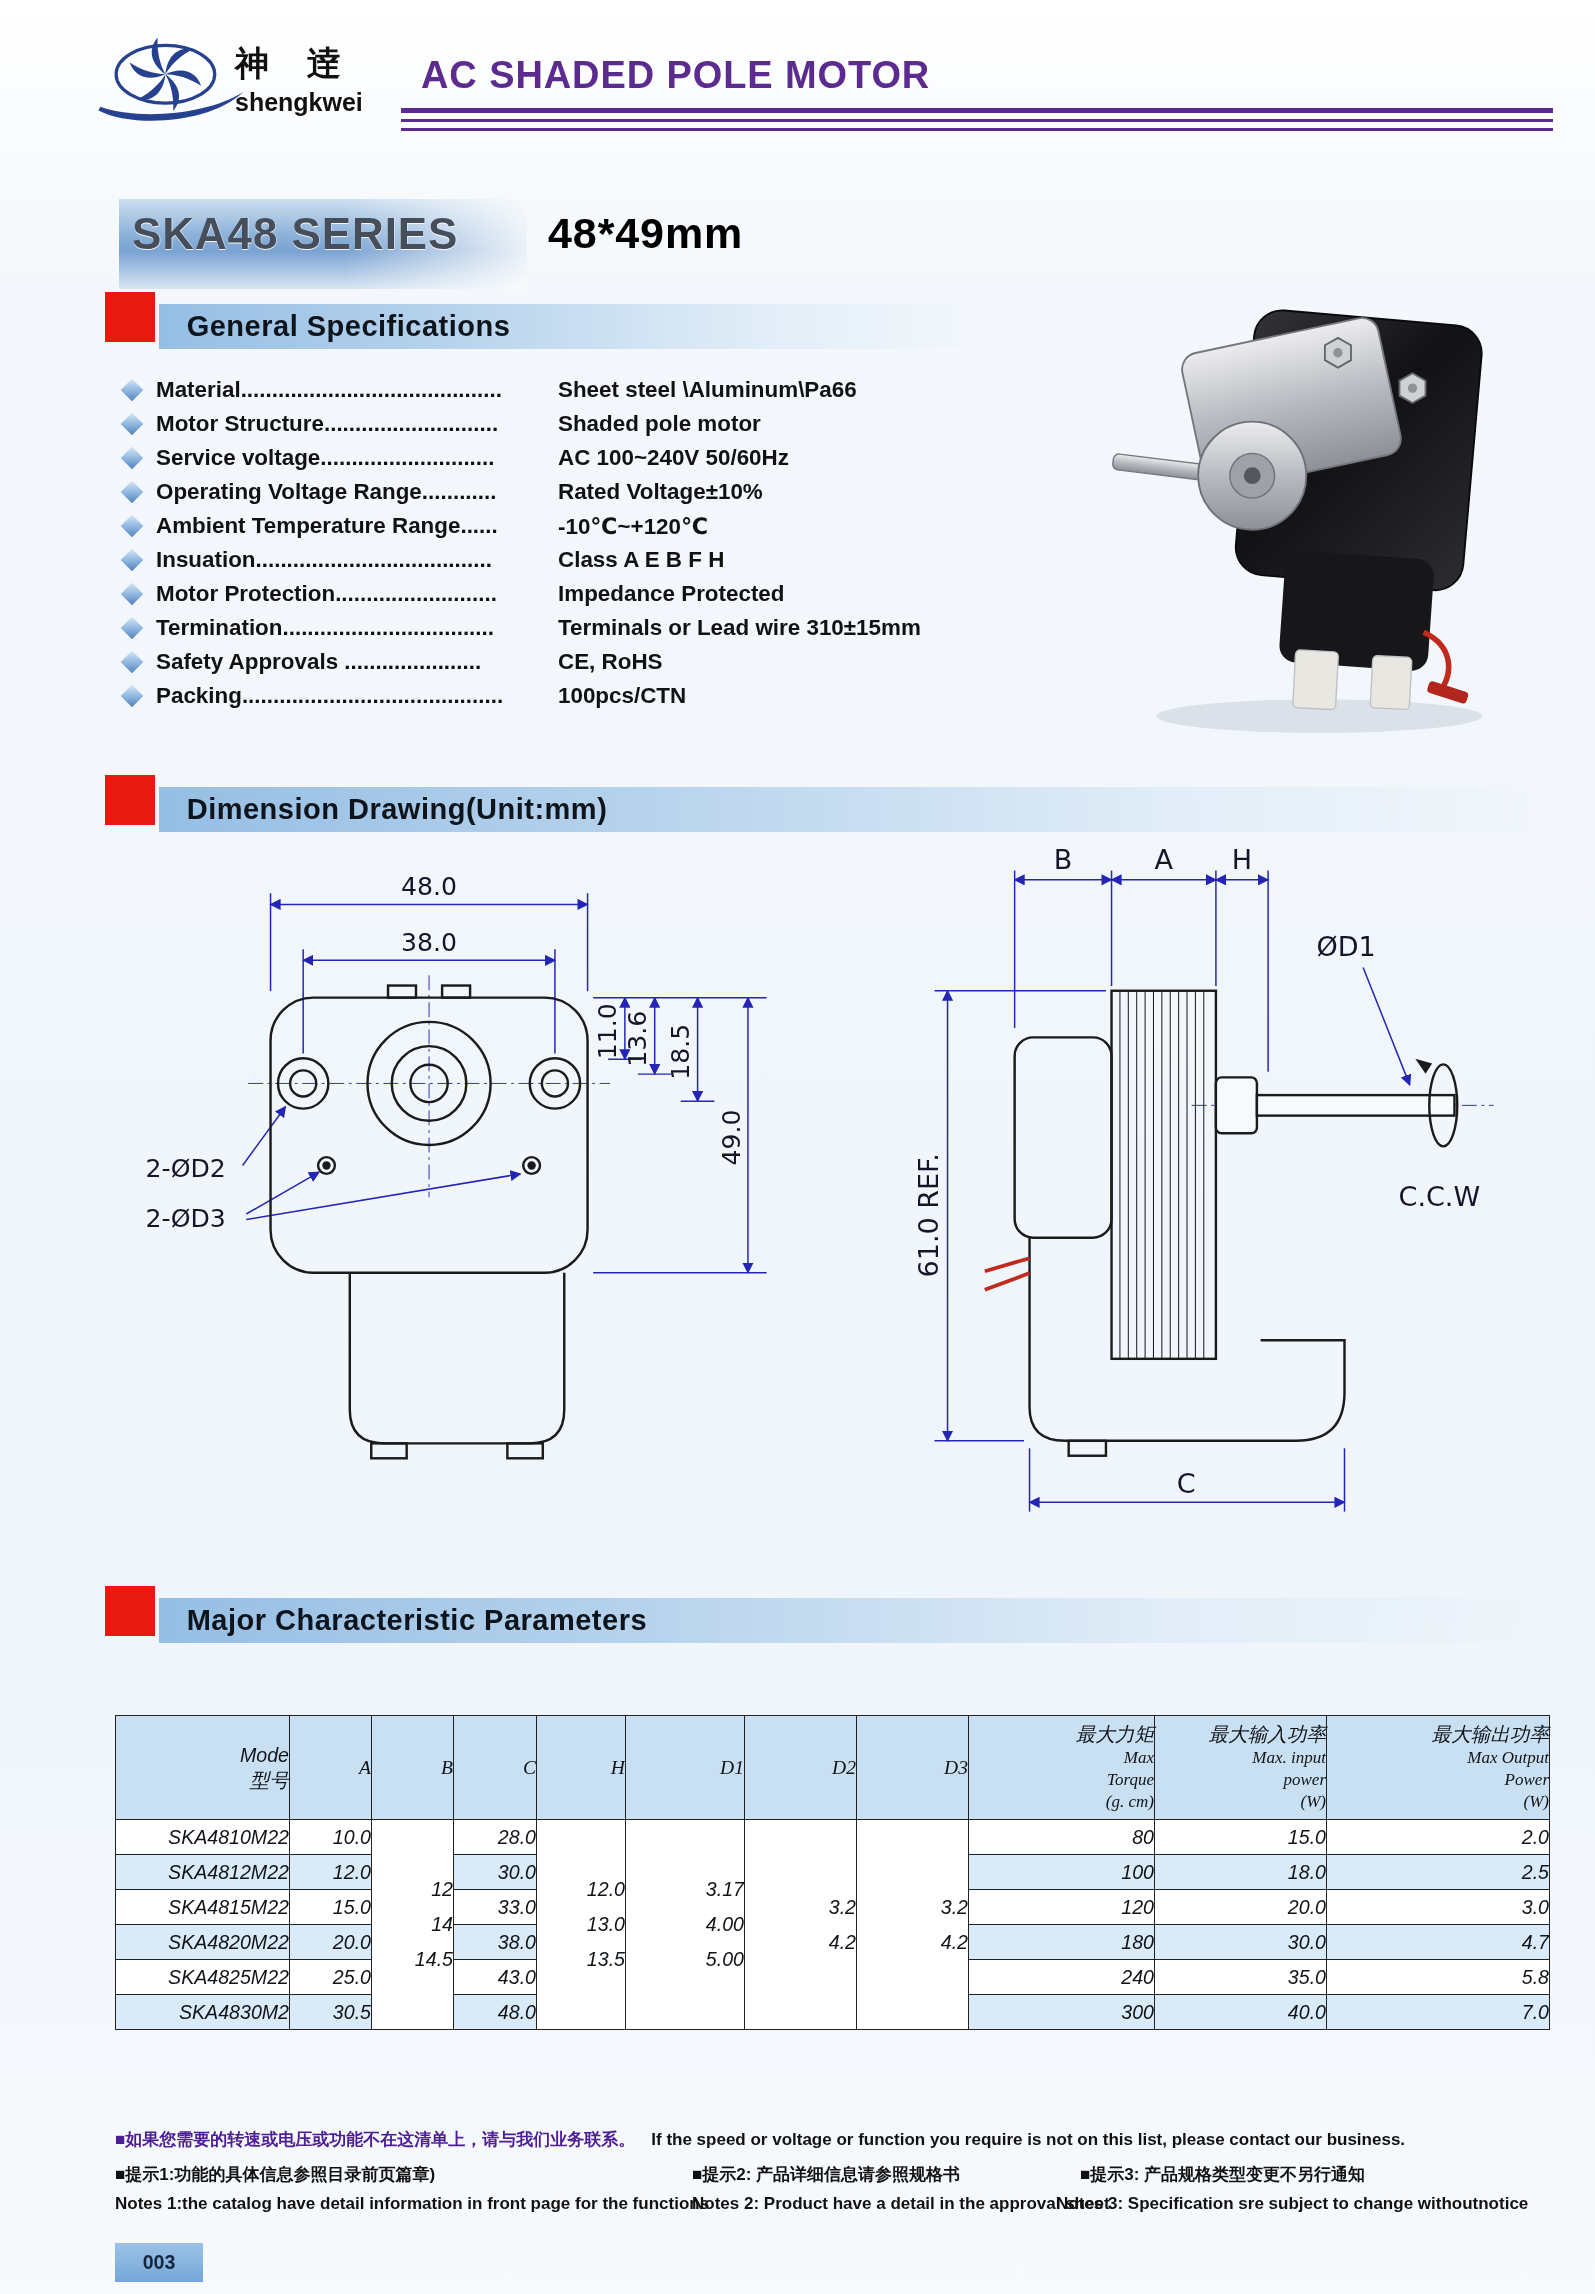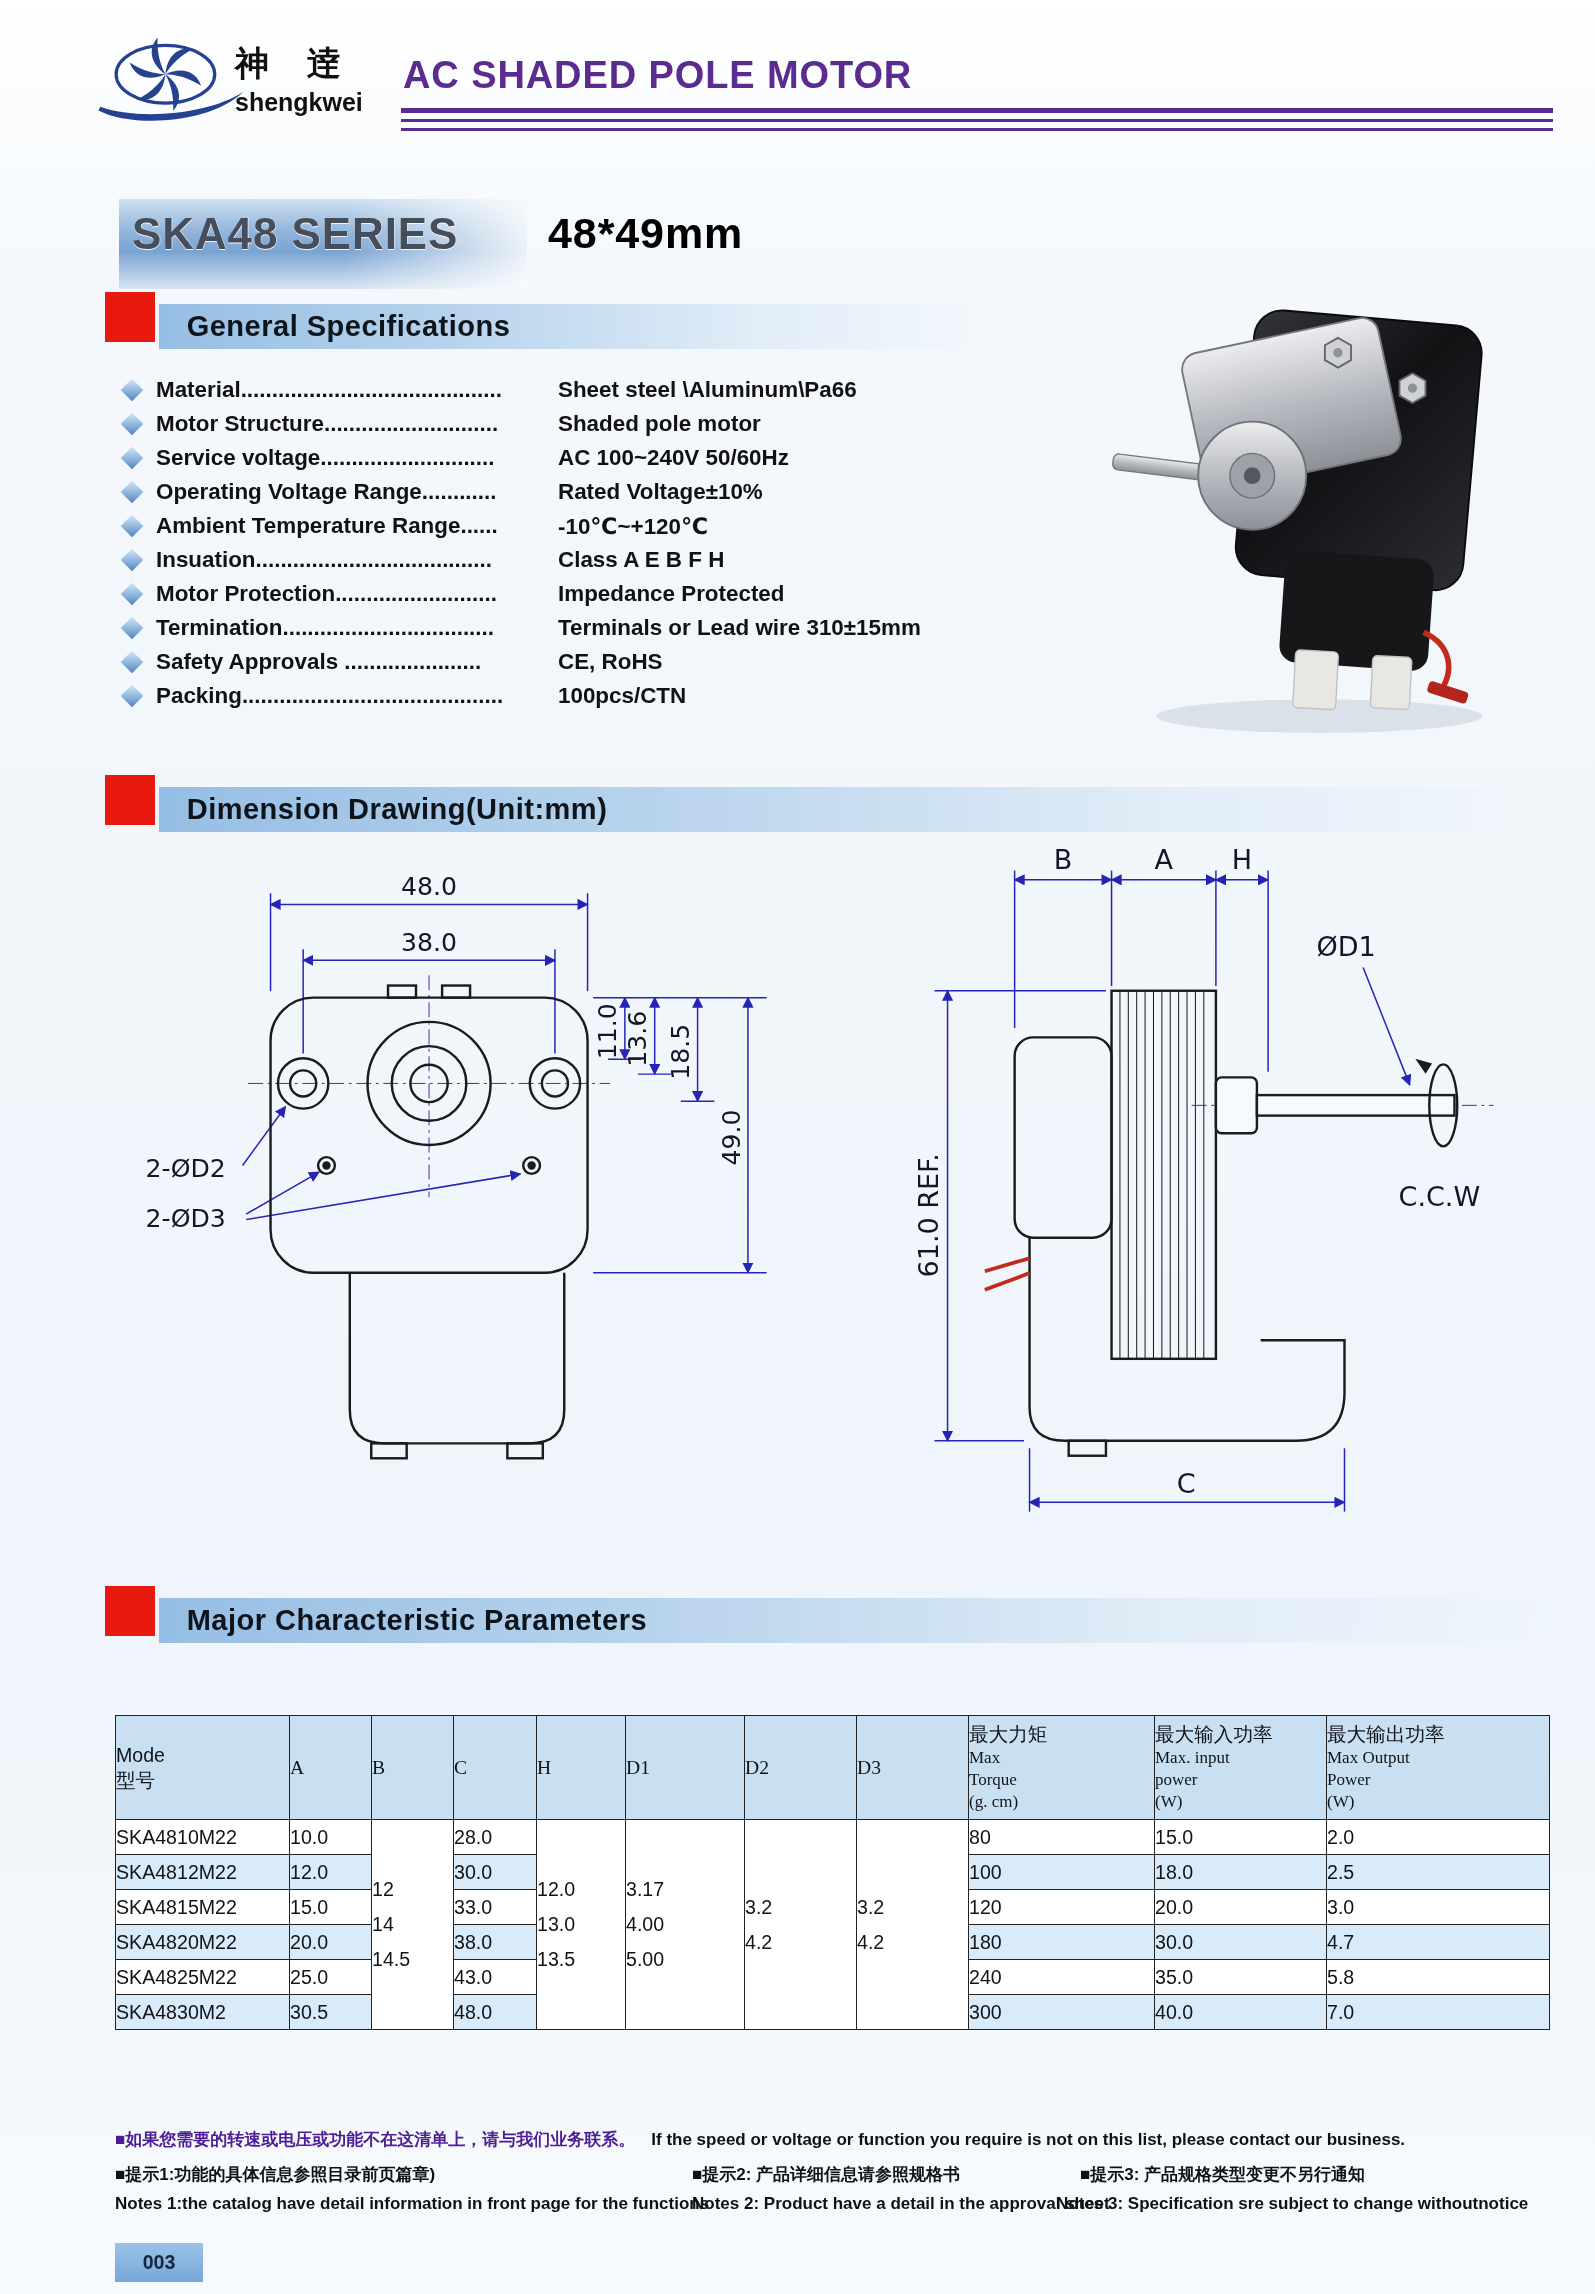--- a/index.html
+++ b/index.html
@@ -10,21 +10,21 @@
     background:linear-gradient(180deg,#ffffff 0%,#f4f8fc 12%,#eff5fb 70%,#f7fafd 100%);
     font-family:"Liberation Sans","DejaVu Sans",sans-serif;
     color:#111;
     overflow:hidden;
   }
   .abs{position:absolute;}
 
   
   .logo-cn{position:absolute;left:235px;top:41px;font-size:34px;font-weight:bold;white-space:pre;color:#101010;}
   .logo-en{position:absolute;left:235px;top:88px;font-size:25px;font-weight:bold;color:#101010;}
-  .page-title{position:absolute;left:403px;top:54px;font-size:38px;font-weight:bold;color:#5b2b8f;letter-spacing:0.9px;}
+  .page-title{position:absolute;left:421px;top:54px;font-size:38px;font-weight:bold;color:#5b2b8f;letter-spacing:0.9px;}
   .hrule{position:absolute;left:401px;background:#5b2b8f;}
   .hrule.r1{top:108px;width:1152px;height:4.7px;}
   .hrule.r2{top:119px;width:1152px;height:2.8px;}
   .hrule.r3{top:128px;width:1152px;height:2.8px;}
 
   
   .series-block{
     position:absolute;left:119px;top:199px;width:408px;height:90px;
     background:
       linear-gradient(90deg,rgba(255,255,255,0) 55%,rgba(255,255,255,.85) 100%),
@@ -57,22 +57,22 @@
   }
   .spec-label{position:absolute;left:32px;top:1.9px;max-width:427px;overflow:hidden;white-space:nowrap;font-size:22.4px;font-weight:bold;}
   .spec-value{position:absolute;left:434px;top:1.9px;white-space:nowrap;font-size:22.4px;font-weight:bold;}
 
   
   .params-table{
     position:absolute;left:115px;top:1715px;width:1435px;
     border-collapse:collapse;table-layout:fixed;
   }
   .params-table th,.params-table td{
-    border:1.5px solid #222;text-align:left;vertical-align:middle;
-    font-size:19.6px;color:#101418;
+    border:1.5px solid #222;text-align:right;vertical-align:middle;
+    font-size:19.6px;color:#101418;font-style:italic;
   }
   .params-table th{background:#c9e0f3;font-weight:normal;padding:5.6px 0;}
   .params-table td{background:#ffffff;height:35px;padding:0;}
   .params-table tr.alt td{background:#d9eaf8;}
   .params-table td.merged{background:#ffffff;line-height:35px;}
   .th-line{line-height:25px;}
   .th-sub{font-family:"Liberation Serif","DejaVu Serif",serif;font-size:17px;line-height:22.4px;}
   .th-letter{font-family:"Liberation Serif","DejaVu Serif",serif;font-size:19.6px;}
 
   

